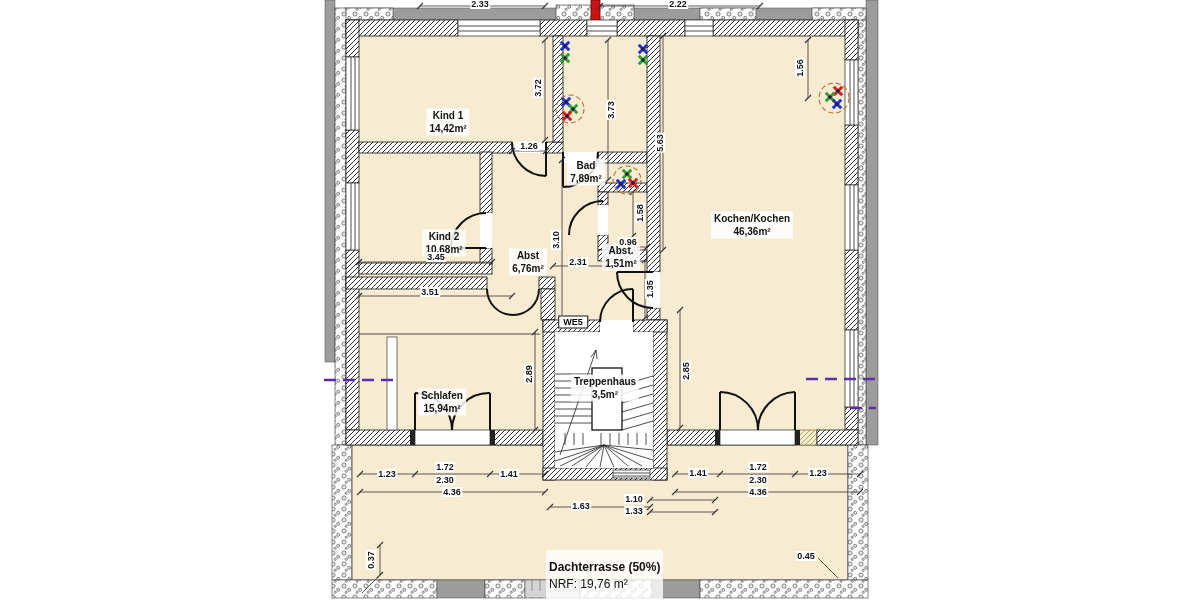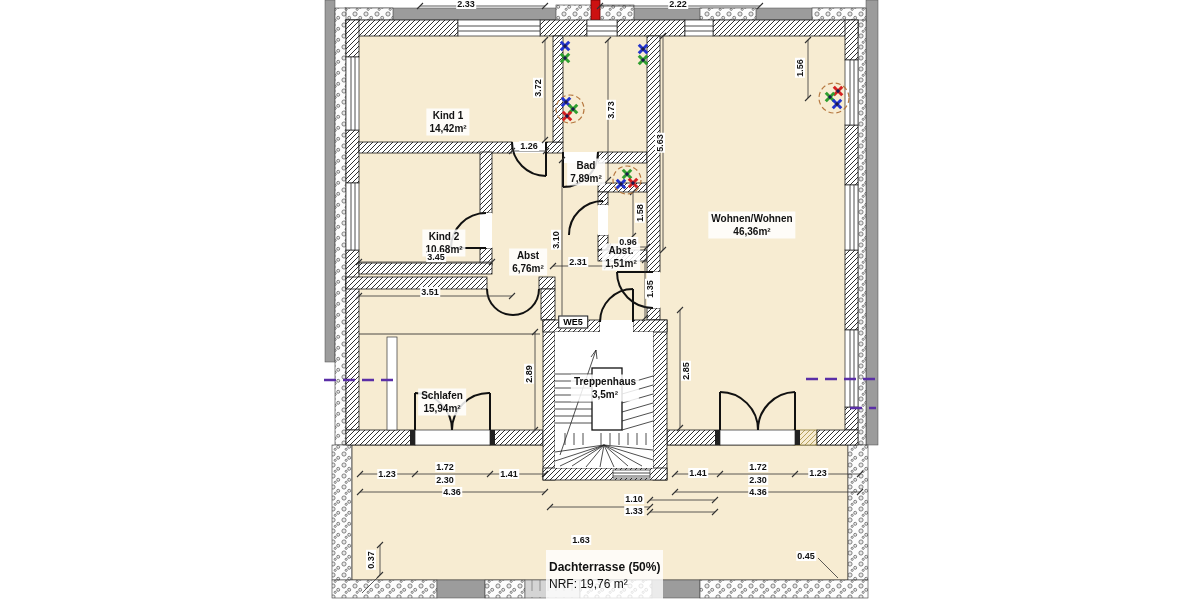--- a/index.html
+++ b/index.html
@@ -317,41 +317,41 @@
 </div>
 <div class="room-label" style="left:528px;top:226px">
   <div>Abst</div>
   <div>6,76m²</div>
 </div>
 <div class="room-label" style="left:621px;top:221px">
   <div>Abst.</div>
   <div>1,51m²</div>
 </div>
 <div class="room-label" style="left:752px;top:189px">
-  <div>Wohnen/Wohnen</div>
+  <div>Kochen/Kochen</div>
   <div>46,36m²</div>
 </div>
 <div class="room-label" style="left:442px;top:366px">
   <div>Schlafen</div>
   <div>15,94m²</div>
 </div>
 <div class="room-label" style="left:605px;top:352px">
   <div>Treppenhaus</div>
   <div>3,5m²</div>
 </div>
 
 <div class="terr-label" style="left:546px;top:530px">
   <div class="b">Dachterrasse (50%)</div>
   <div>NRF: 19,76 m²</div>
 </div>
 
 <div class="we-label" style="left:573px;top:322px">WE5</div>
 
 <div id="dims" style="position:absolute;left:0;top:0;width:1200px;height:600px;pointer-events:none">
-      <span class="dim" style="left: 466px; top: 4px;">2.33</span>
+      <span class="dim" style="left: 480px; top: 4px;">2.33</span>
       <span class="dim" style="left: 678px; top: 4px;">2.22</span>
       <span class="dim vert" style="left: 538px; top: 88px;">3.72</span>
       <span class="dim vert" style="left: 611px; top: 110px;">3.73</span>
       <span class="dim vert" style="left: 660px; top: 143px;">5.63</span>
       <span class="dim vert" style="left: 800px; top: 68px;">1.56</span>
       <span class="dim" style="left: 529px; top: 146px;">1.26</span>
       <span class="dim" style="left: 436px; top: 257px;">3.45</span>
       <span class="dim" style="left: 430px; top: 292px;">3.51</span>
       <span class="dim vert" style="left: 556px; top: 240px;">3.10</span>
       <span class="dim" style="left: 578px; top: 262px; text-align: center;">2.31</span>
@@ -363,20 +363,20 @@
       <span class="dim" style="left: 387px; top: 474px;">1.23</span>
       <span class="dim" style="left: 445px; top: 467px;">1.72</span>
       <span class="dim" style="left: 445px; top: 480px;">2.30</span>
       <span class="dim" style="left: 509px; top: 474px;">1.41</span>
       <span class="dim" style="left: 452px; top: 492px;">4.36</span>
       <span class="dim" style="left: 698px; top: 473px;">1.41</span>
       <span class="dim" style="left: 758px; top: 467px;">1.72</span>
       <span class="dim" style="left: 758px; top: 480px;">2.30</span>
       <span class="dim" style="left: 818px; top: 473px;">1.23</span>
       <span class="dim" style="left: 758px; top: 492px;">4.36</span>
-      <span class="dim" style="left: 581px; top: 506px; margin-top: 34px;">1.63</span>
+      <span class="dim" style="left: 581px; top: 506px;">1.63</span>
       <span class="dim" style="left: 634px; top: 499px;">1.10</span>
       <span class="dim" style="left: 634px; top: 511px;">1.33</span>
       <span class="dim vert" style="left: 371px; top: 560px;">0.37</span>
       <span class="dim" style="left: 806px; top: 556px;">0.45</span>
     </div>
 
 </div>
 
 </body></html>

